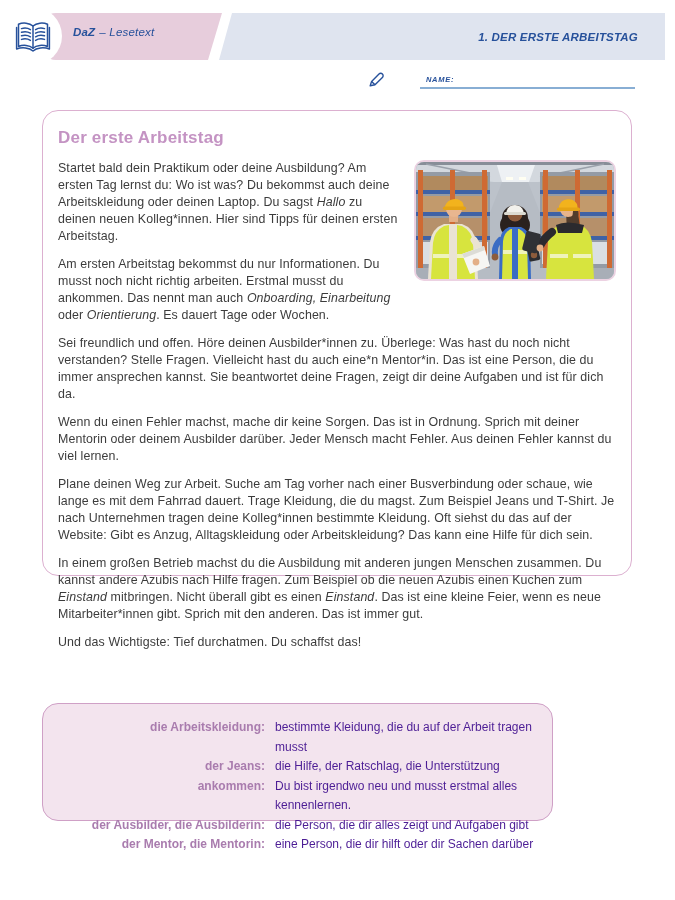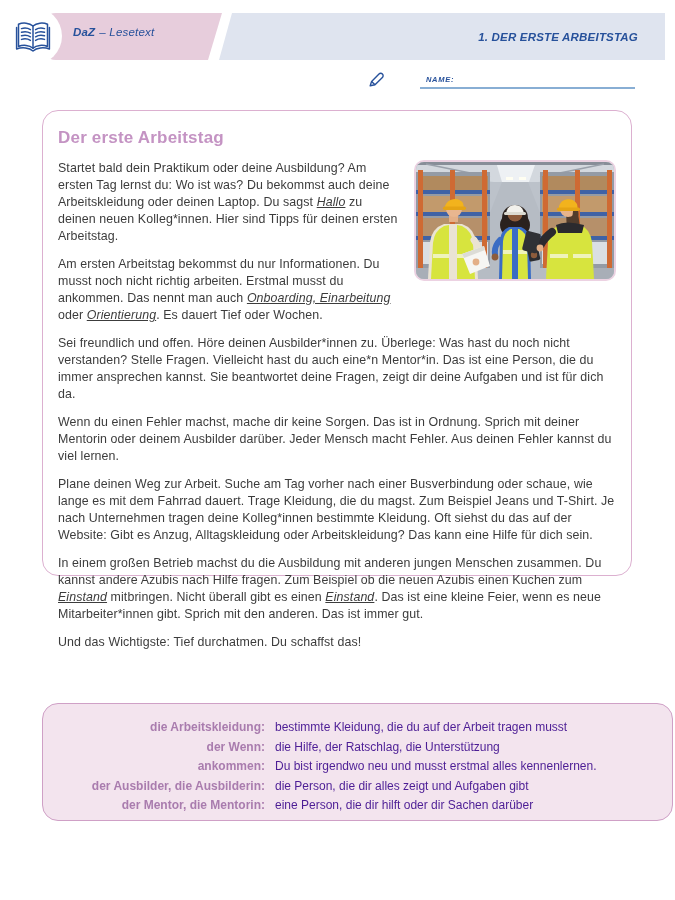--- a/index.html
+++ b/index.html
@@ -26,24 +26,24 @@
   .name-line{position:absolute;left:420px;top:87px;width:215px;height:2px;background:#88aed4;}
 
   
   .card{position:absolute;left:42px;top:110px;width:590px;height:466px;box-sizing:border-box;
         border:1.5px solid #dcb0d0;border-radius:16px;background:#fff;padding:15px 15px 0 15px;}
   .card h1{margin:2px 0 12px 0;font-size:17px;font-weight:bold;color:#c493c3;letter-spacing:.2px;}
   .photo{float:right;width:198px;height:117px;margin:0 0 10px 14px;border:2px solid #ecd2e2;
          border-radius:10px;overflow:hidden;background:#bcc2ca;}
   .photo svg{display:block;}
   .card p{margin:0 0 11px 0;font-size:12.4px;line-height:17px;color:#3c3c3c;letter-spacing:.1px;}
-  .card p em{font-style:italic;text-decoration:underline;}
-
-  
-  .vocab{position:absolute;left:42px;top:703px;width:631px;height:118px;box-sizing:border-box;
+  .card p em{font-style:italic;}
+
+  
+  .vocab{position:absolute;left:42px;top:703px;width:511px;height:118px;box-sizing:border-box;
          background:#f3e4ee;border:1.5px solid #cfa0c6;border-radius:16px;padding:14px 14px 0 0;}
   .vrow{display:flex;line-height:19.5px;font-size:12px;}
   .vterm{flex:none;width:222px;text-align:right;font-weight:bold;color:#a97cae;}
   .vdef{padding-left:10px;color:#4c1d95;}
 </style>
 </head>
 <body>
 
 <div class="page">
 
@@ -160,35 +160,35 @@
         <rect x="134" y="92" width="18" height="4" fill="#eff3bb"></rect>
         <rect x="157" y="92" width="18" height="4" fill="#eff3bb"></rect>
         <circle cx="152" cy="47" r="8" fill="#e7b48c"></circle>
         <path d="M158 41 Q164 45 162 58 Q158 64 156 58 Z" fill="#523c2c"></path>
         <path d="M143 44 A10 10 0 0 1 161 42 L162 47 L143 48 Z" fill="#f2b31d"></path>
         <rect x="141" y="45.5" width="23" height="3.5" rx="1.7" fill="#e5a414"></rect>
       </svg>
     </div>
 
     <p><span>Startet bald dein Praktikum oder deine Ausbildung? Am ersten Tag lernst du: Wo ist was? Du bekommst auch deine Arbeitskleidung oder deinen Laptop. Du sagst </span><em>Hallo</em><span> zu deinen neuen Kolleg*innen. Hier sind Tipps für deinen ersten Arbeitstag.</span></p>
-    <p><span>Am ersten Arbeitstag bekommst du nur Informationen. Du musst noch nicht richtig arbeiten. Erstmal musst du ankommen. Das nennt man auch </span><em>Onboarding, Einarbeitung</em><span> oder </span><em>Orientierung</em><span>. Es dauert Tief oder Wochen.</span></p>
+    <p><span>Am ersten Arbeitstag bekommst du nur Informationen. Du musst noch nicht richtig arbeiten. Erstmal musst du ankommen. Das nennt man auch </span><em>Onboarding, Einarbeitung</em><span> oder </span><em>Orientierung</em><span>. Es dauert Tage oder Wochen.</span></p>
     <p><span>Sei freundlich und offen. Höre deinen Ausbilder*innen zu. Überlege: Was hast du noch nicht verstanden? Stelle Fragen. Vielleicht hast du auch eine*n Mentor*in. Das ist eine Person, die du immer ansprechen kannst. Sie beantwortet deine Fragen, zeigt dir deine Aufgaben und ist für dich da.</span></p>
     <p><span>Wenn du einen Fehler machst, mache dir keine Sorgen. Das ist in Ordnung. Sprich mit deiner Mentorin oder deinem Ausbilder darüber. Jeder Mensch macht Fehler. Aus deinen Fehler kannst du viel lernen.</span></p>
     <p><span>Plane deinen Weg zur Arbeit. Suche am Tag vorher nach einer Busverbindung oder schaue, wie lange es mit dem Fahrrad dauert. Trage Kleidung, die du magst. Zum Beispiel Jeans und T-Shirt. Je nach Unternehmen tragen deine Kolleg*innen bestimmte Kleidung. Oft siehst du das auf der Website: Gibt es Anzug, Alltagskleidung oder Arbeitskleidung? Das kann eine Hilfe für dich sein.</span></p>
     <p><span>In einem großen Betrieb machst du die Ausbildung mit anderen jungen Menschen zusammen. Du kannst andere Azubis nach Hilfe fragen. Zum Beispiel ob die neuen Azubis einen Kuchen zum </span><em>Einstand</em><span> mitbringen. Nicht überall gibt es einen </span><em>Einstand</em><span>. Das ist eine kleine Feier, wenn es neue Mitarbeiter*innen gibt. Sprich mit den anderen. Das ist immer gut.</span></p>
     <p><span>Und das Wichtigste: Tief durchatmen. Du schaffst das!</span></p>
   </div>
 
   <div class="vocab">
     <div class="vrow">
       <div class="vterm">die Arbeitskleidung:</div>
       <div class="vdef">bestimmte Kleidung, die du auf der Arbeit tragen musst</div>
     </div>
     <div class="vrow">
-      <div class="vterm">der Wenn:</div>
+      <div class="vterm">der Jeans:</div>
       <div class="vdef">die Hilfe, der Ratschlag, die Unterstützung</div>
     </div>
     <div class="vrow">
       <div class="vterm">ankommen:</div>
       <div class="vdef">Du bist irgendwo neu und musst erstmal alles kennenlernen.</div>
     </div>
     <div class="vrow">
       <div class="vterm">der Ausbilder, die Ausbilderin:</div>
       <div class="vdef">die Person, die dir alles zeigt und Aufgaben gibt</div>
     </div>

